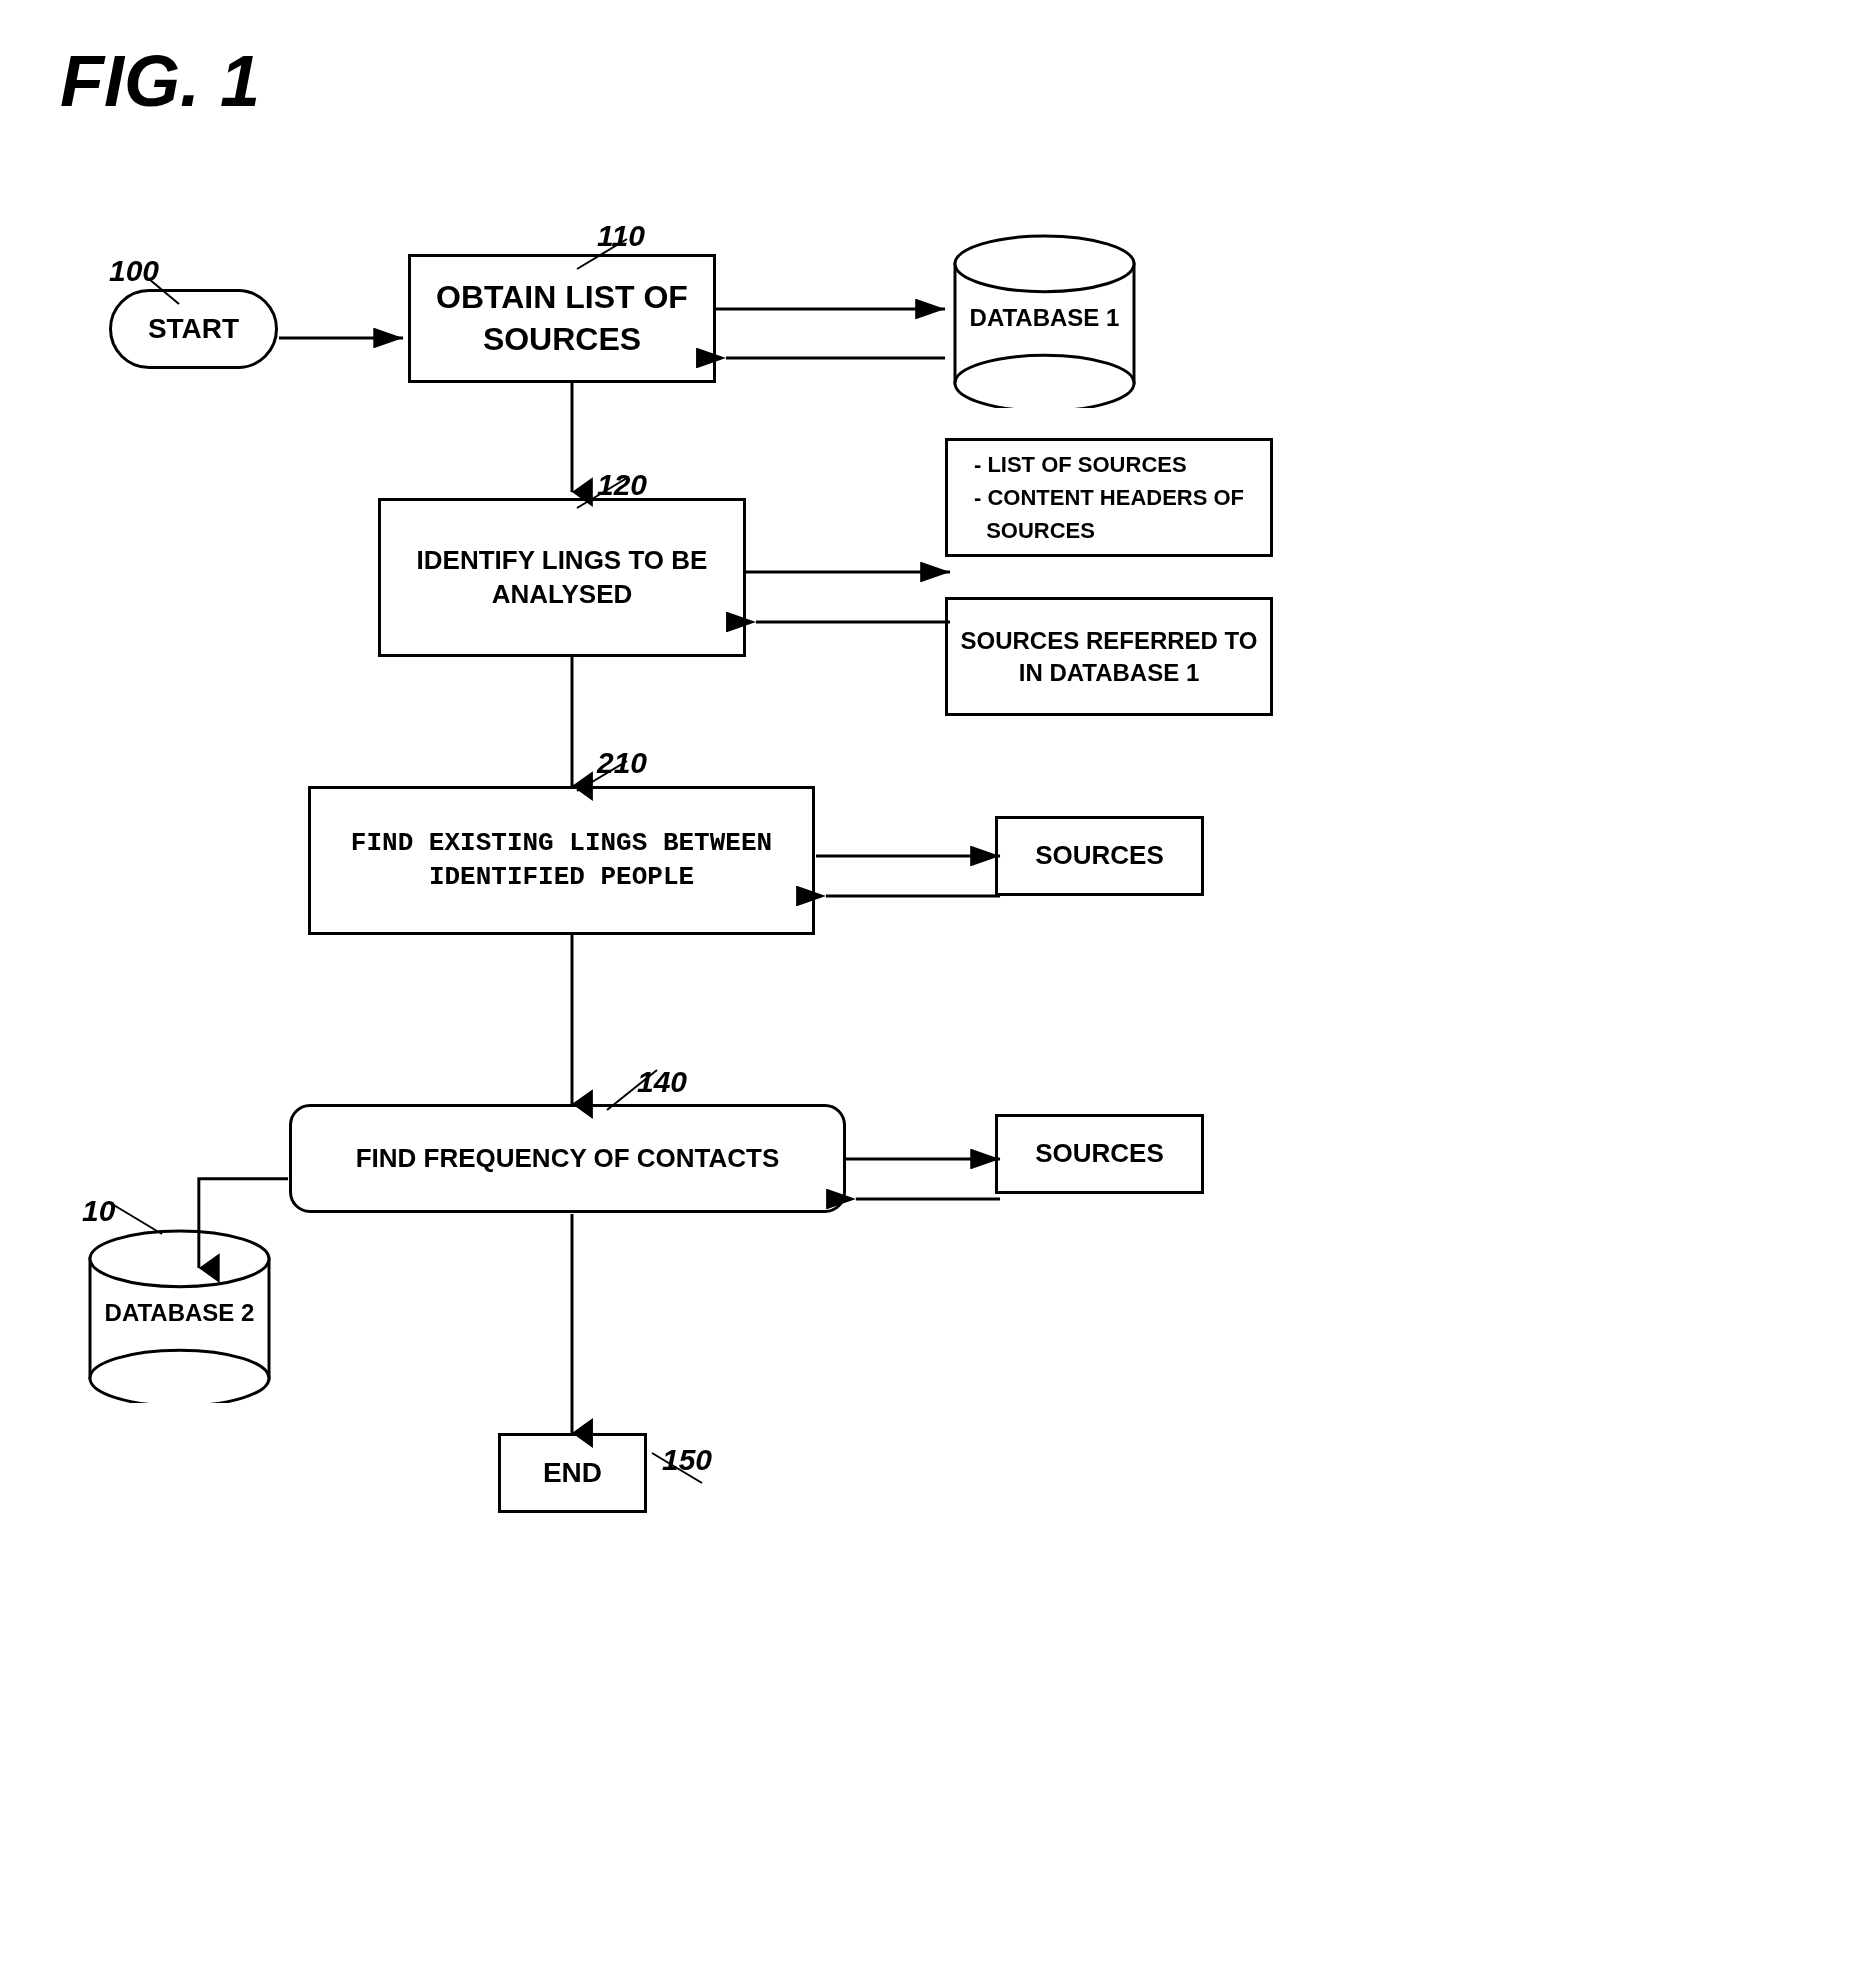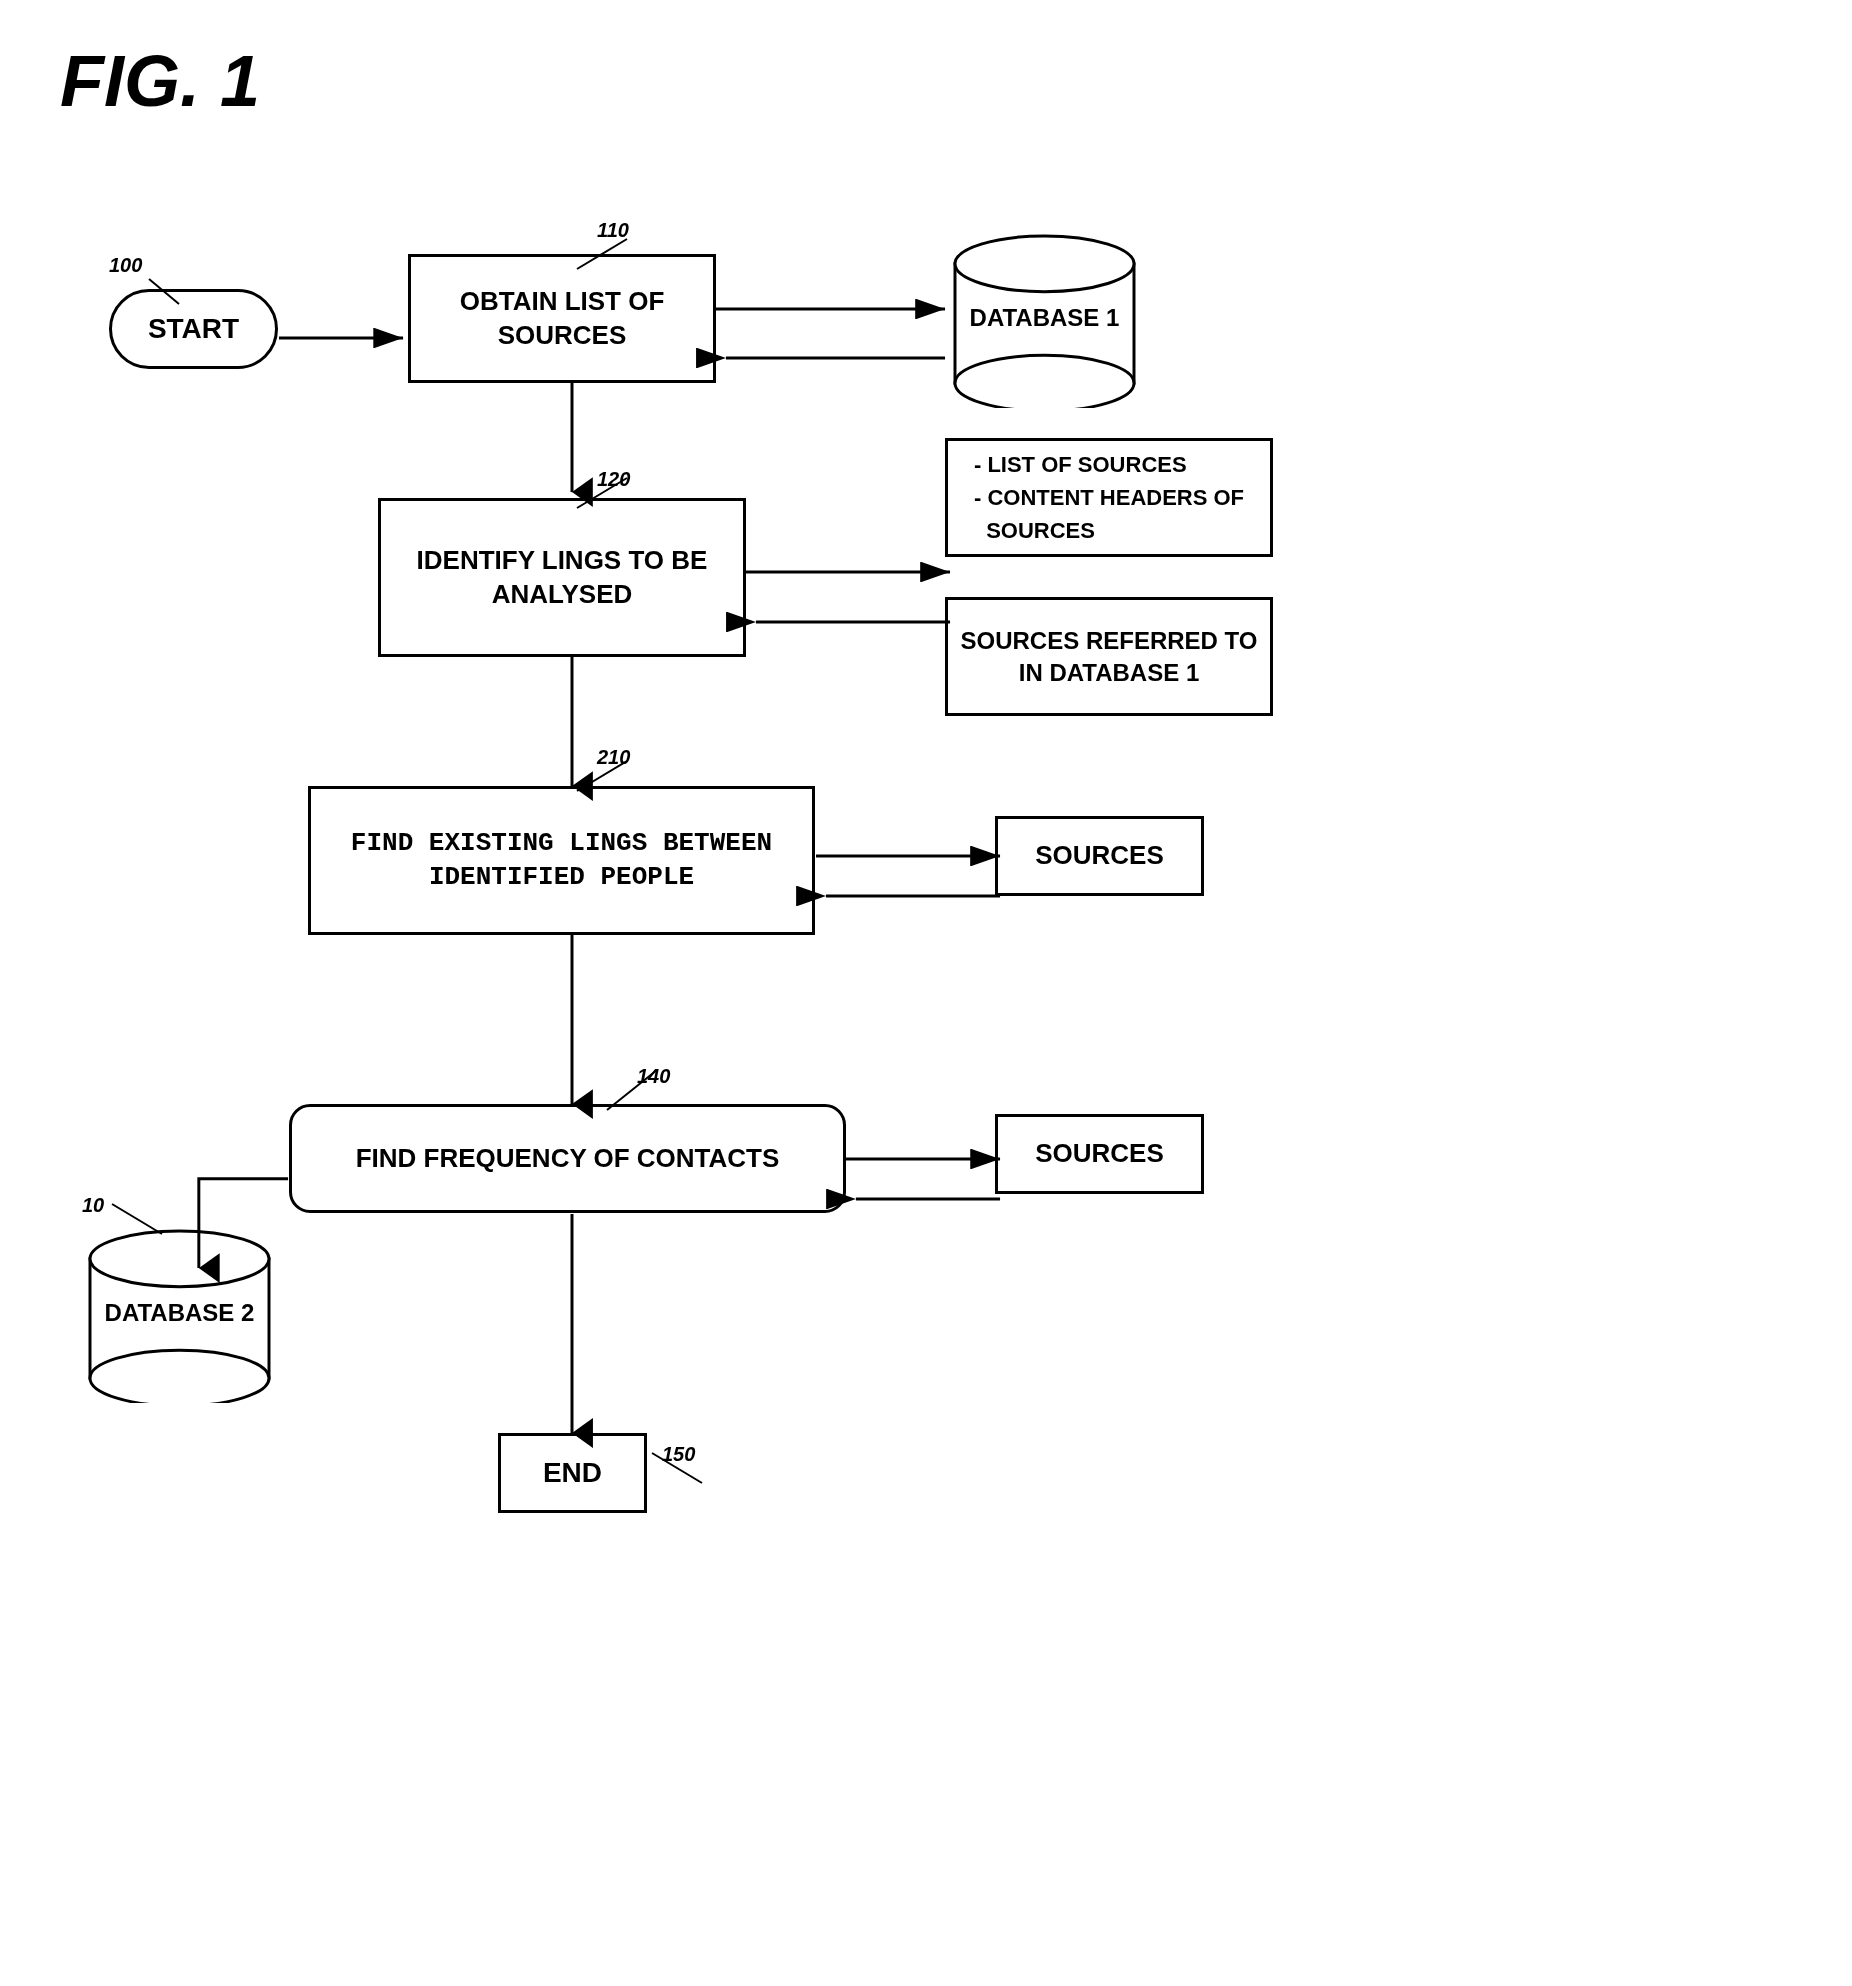--- a/index.html
+++ b/index.html
@@ -33,21 +33,21 @@
       line-height: 1.3;
       background: #fff;
     }
     .flow-rounded {
       border-radius: 50px;
     }
     .flow-label {
       position: absolute;
       font-weight: 900;
       font-style: italic;
-      font-size: 20px;
+      font-size: 30px;
     }
     
     .db-cylinder {
       position: absolute;
     }
     .db-cylinder svg {
       display: block;
     }
     .db-text {
       position: absolute;
@@ -66,21 +66,21 @@
 <body>
 
 <div class="fig-title">FIG. 1</div>
 
 <div class="flow-box flow-rounded" style="left:109px; top:289px; width:169px; height:80px; font-size:28px;text-align:center;">START</div>
 
 <div class="flow-label" style="left:109px; top:254px;">100</div>
 
 <div class="flow-label" style="left:597px; top:219px;">110</div>
 
-<div class="flow-box" style="left:408px; top:254px; width:308px; height:129px; font-size:26px;">OBTAIN LIST OF
+<div class="flow-box" style="left:408px; top:254px; width:308px; height:129px; font-size:32px;">OBTAIN LIST OF
 SOURCES</div>
 
 <div class="flow-label" style="left:597px; top:468px;">120</div>
 
 <div class="flow-box" style="left:378px; top:498px; width:368px; height:159px; font-size:26px;">IDENTIFY LINGS TO
 BE ANALYSED</div>
 
 <div class="flow-label" style="left:597px; top:746px;">210</div>
 
 <div class="flow-box" style="left:308px; top:786px; width:507px; height:149px; font-size:26px;font-family:Liberation Mono, monospace;">FIND EXISTING LINGS BETWEEN

